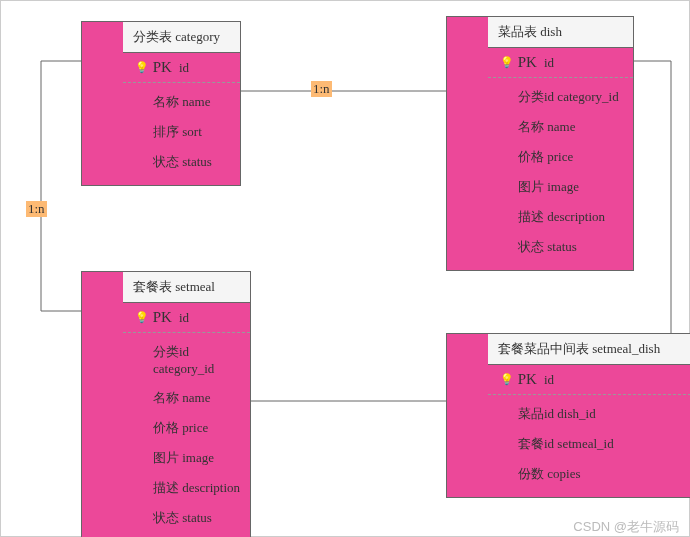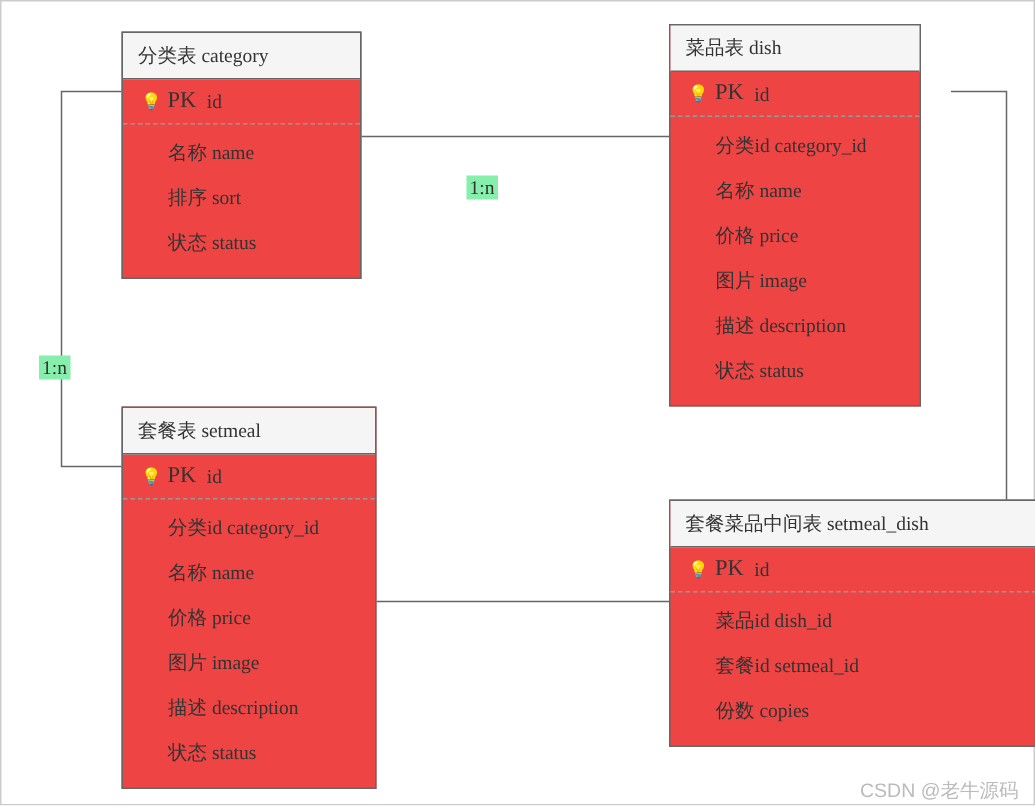--- a/index.html
+++ b/index.html
@@ -13,23 +13,24 @@
   .canvas {
     position: relative;
     width: 690px;
     height: 537px;
     border: 1px solid #ccc;
     box-sizing: border-box;
     background: #fff;
   }
   .entity {
     position: absolute;
-    background: #ef4444;
+    background: #ec4899;
     border: 1px solid #666;
     box-sizing: border-box;
+    padding-left: 41px;
   }
   .entity-header {
     padding: 6px 10px;
     border-bottom: 1px solid #666;
     background: #f5f5f5;
     font-size: 13px;
   }
   .pk-row {
     padding: 6px 10px 6px 12px;
     border-bottom: 1px dashed #999;
@@ -54,36 +55,35 @@
   svg.connectors {
     position: absolute;
     left: 0; top: 0;
     width: 690px;
     height: 537px;
     pointer-events: none;
   }
   .rel-label {
     position: absolute;
     font-size: 13px;
-    background: #86efac;
+    background: #fdba74;
     padding: 0 2px;
-    margin-top: 36px;
   }
   .watermark {
     position: absolute;
     right: 10px;
     bottom: 0;
     font-size: 13px;
     color: #bbb;
     font-family: Arial, sans-serif;
   }
 
   
   #e-category { left: 80px;  top: 20px;  width: 160px; }
-  #e-dish     { left: 445px; top: 15px;  width: 168px; }
+  #e-dish     { left: 445px; top: 15px;  width: 188px; }
   #e-setmeal  { left: 80px;  top: 270px; width: 170px; }
   #e-setmeal-dish { left: 445px; top: 332px; width: 251px; }
 </style>
 </head>
 <body>
 
 <div class="canvas">
 
   <svg class="connectors">
 

